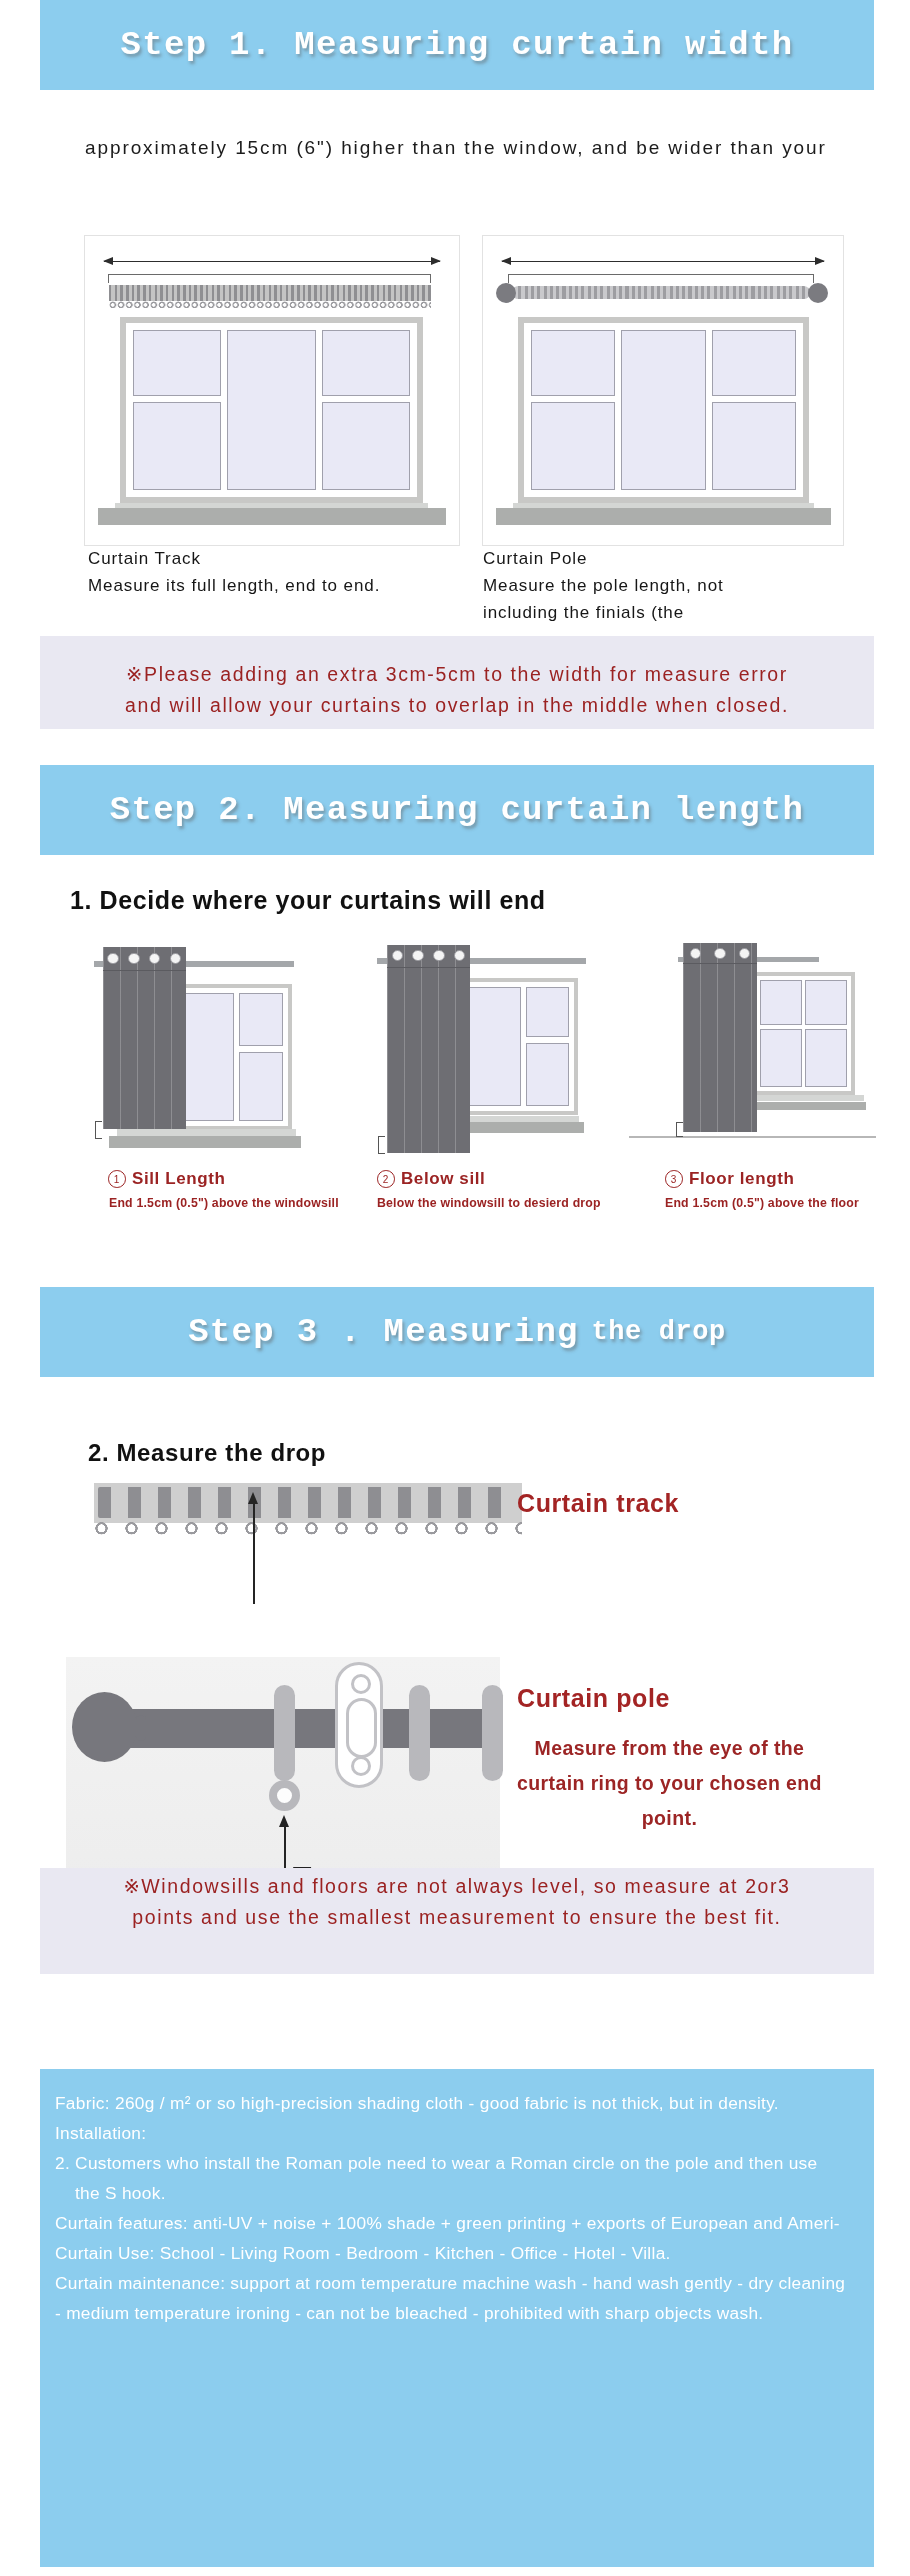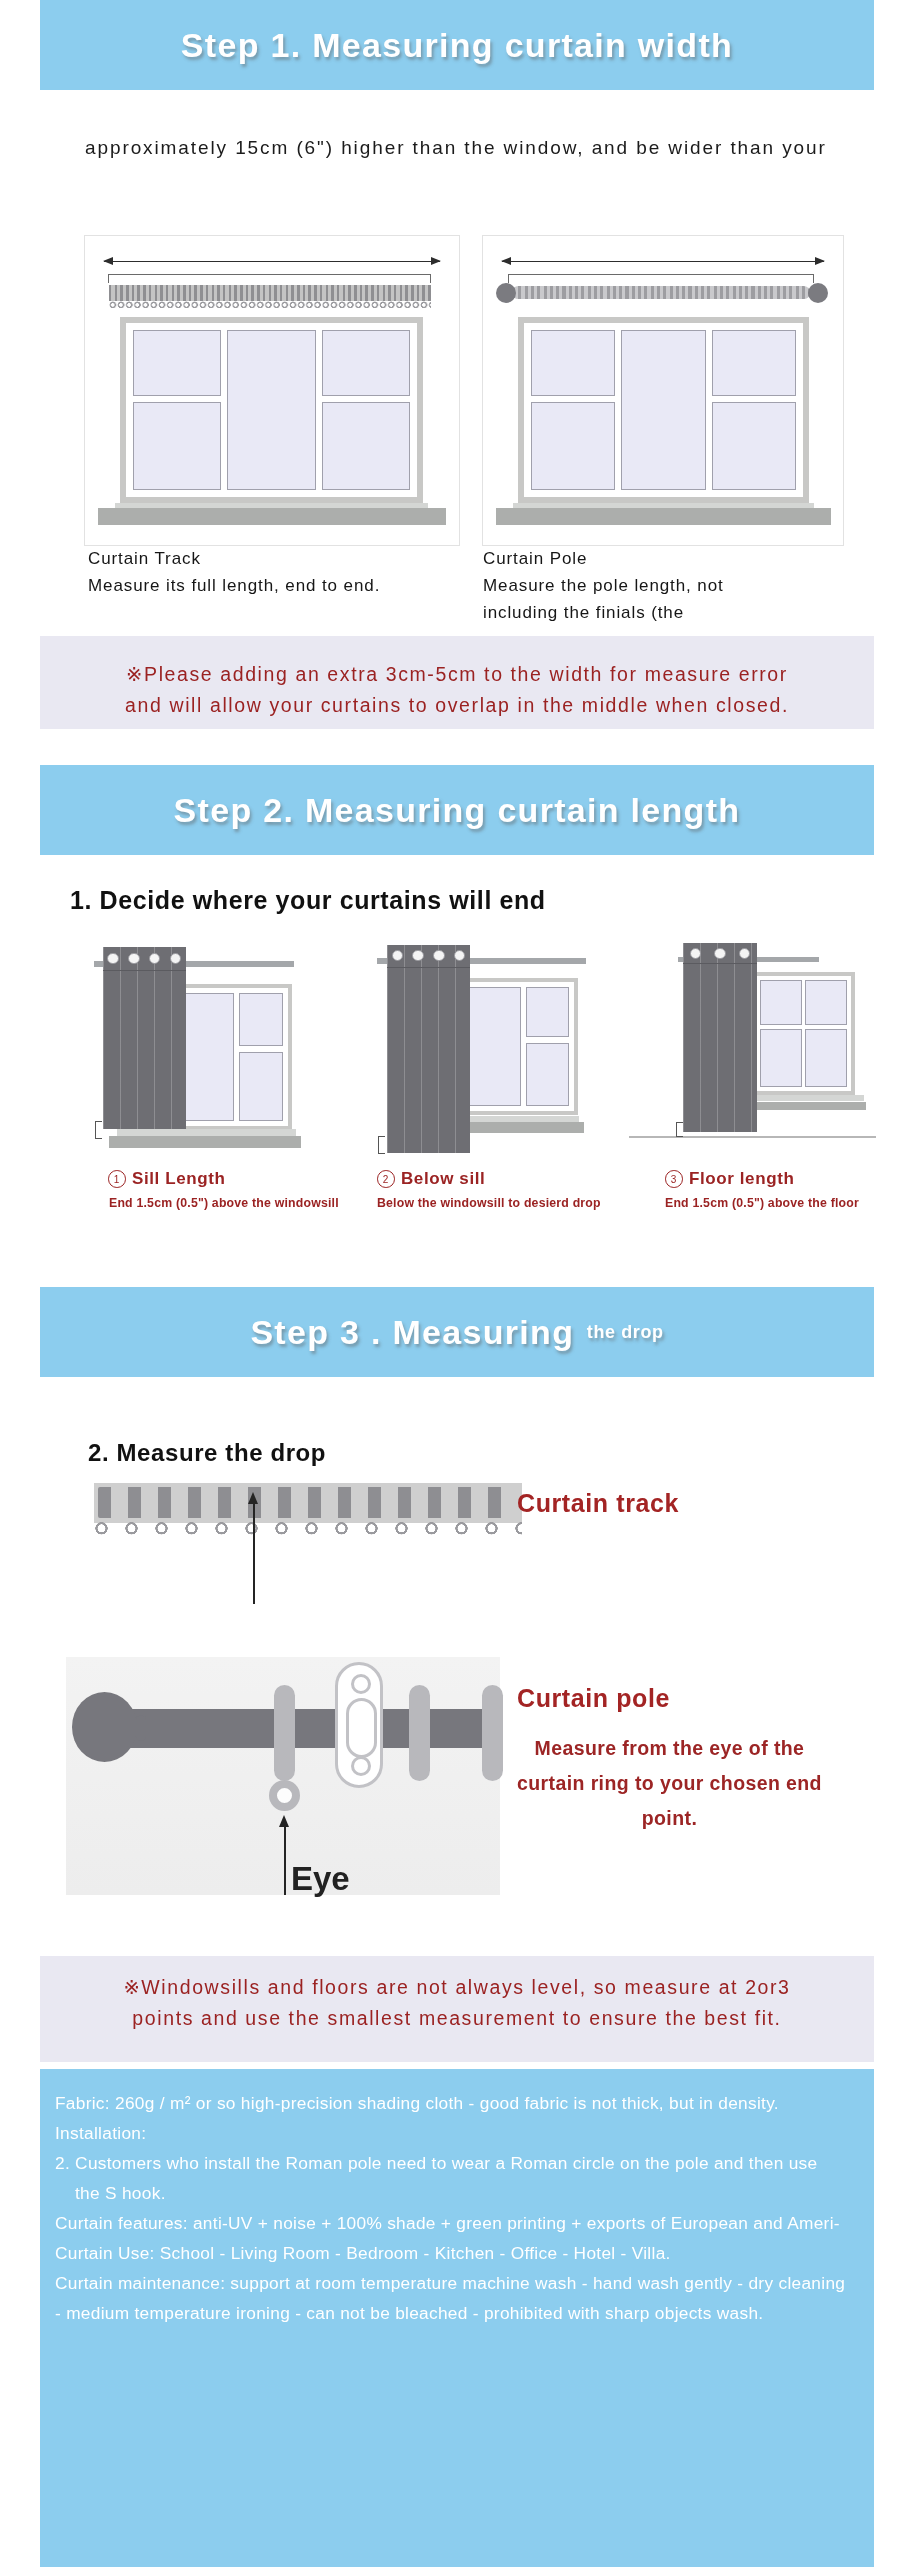--- a/index.html
+++ b/index.html
@@ -1,24 +1,24 @@
 <!DOCTYPE html>
 <html style="font-size:10px"><head>
 <meta charset="utf-8">
 <style>
   html,body{margin:0;padding:0;background:#ffffff;}
   .page{position:relative;width:910px;height:2576px;background:#ffffff;overflow:hidden;
         font-family:"Liberation Sans","DejaVu Sans",sans-serif;color:#1e1e1e;}
 
   
   .banner{position:absolute;left:40px;width:834px;height:90px;background:#8CCDEE;
-          display:flex;align-items:center;justify-content:center;}
+          display:flex;align-items:center;justify-content:center;font-family:Liberation Mono, monospace;}
   .banner .btxt{color:#ffffff;font-weight:bold;font-size:34px;letter-spacing:1.3px;
                 text-shadow:1.9px 2.5px 3.1px rgba(90,90,90,.45);white-space:nowrap;}
-  .banner .btxt-sub{color:#ffffff;font-weight:bold;font-size:18px;letter-spacing:0.6px;
+  .banner .btxt-sub{color:#ffffff;font-weight:bold;font-size:27px;letter-spacing:0.6px;
                 text-shadow:1.9px 2.5px 3.1px rgba(90,90,90,.45);margin-left:12.6px;white-space:nowrap;}
 
   
   .intro{position:absolute;left:85px;top:135px;width:774px;font-size:19px;line-height:26.4px;
          letter-spacing:1.9px;color:#1b1b1b;}
 
   
   .diagram-box{position:absolute;top:235px;height:309px;background:#fff;border:0.6px solid #e2e2e2;}
   .dbl-arrow{position:absolute;height:0;border-top:1.3px solid #2d2d2d;}
   .ah{position:absolute;width:0;height:0;border-top:4.4px solid transparent;border-bottom:4.4px solid transparent;top:-5px;}
@@ -325,21 +325,21 @@
     <div class="eye-label">Eye</div>
   </div>
 
   <div class="red-h" style="top:1684px;">Curtain pole</div>
   <div class="red-body" style="top:1731px;text-align:center;">
     <div>Measure from the eye of the</div>
     <div>curtain ring to your chosen end</div>
     <div>point.</div>
   </div>
 
-  <div class="notebox" style="top:1956px;height:106px;padding-top:16px;box-sizing:border-box;">
+  <div class="notebox" style="top:1868px;height:106px;padding-top:3px;box-sizing:border-box;">
     <div>※Windowsills and floors are not always level, so measure at 2or3</div>
     <div>points and use the smallest measurement to ensure the best fit.</div>
   </div>
 
   <div class="footer">
     <div class="fline">Fabric: 260g / m² or so high-precision shading cloth - good fabric is not thick, but in density.</div>
     <div class="fline">Installation:</div>
     <div class="fline">2. Customers who install the Roman pole need to wear a Roman circle on the pole and then use</div>
     <div class="fline indent">the S hook.</div>
     <div class="fline">Curtain features: anti-UV + noise + 100% shade + green printing + exports of European and Ameri-</div>

